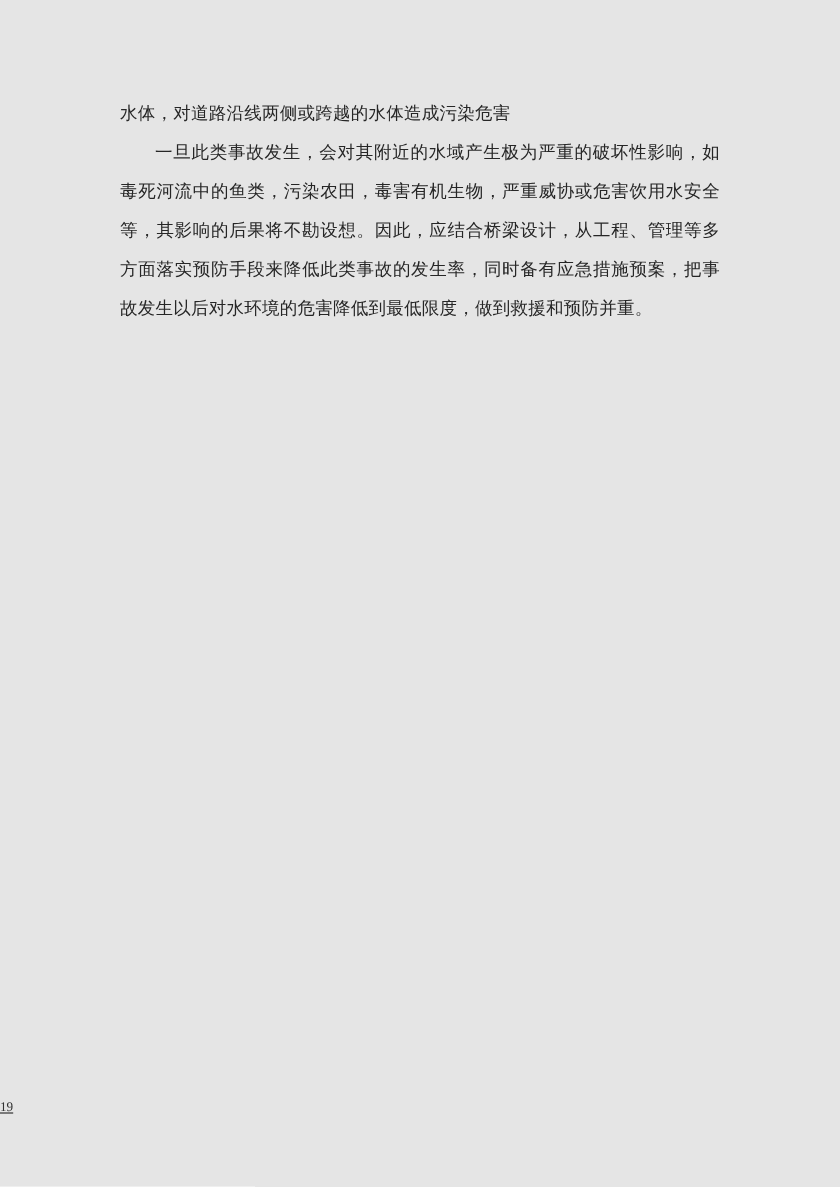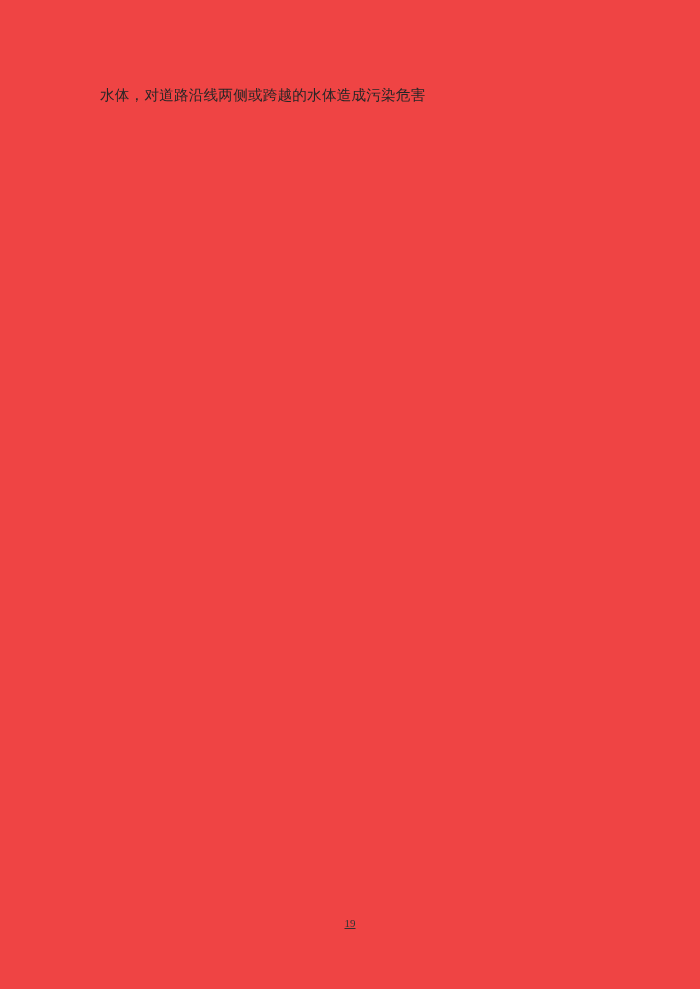--- a/index.html
+++ b/index.html
@@ -5,21 +5,21 @@
   html, body {
     margin: 0;
     padding: 0;
     background: #ffffff;
   }
   .page {
     position: relative;
     width: 700px;
     height: 989px;
     margin: 0 auto;
-    background: #ef4444;
+    background: #e5e5e5;
     overflow: hidden;
     font-family: "Liberation Serif", "DejaVu Serif", serif;
   }
   .text-block {
     position: absolute;
     top: 79px;
     left: 100px;
     width: 500px;
     color: #262626;
     font-size: 14.6px;
@@ -32,28 +32,28 @@
     padding: 0;
   }
   .text-block p.indent {
     text-indent: 2em;
   }
   .page-footer {
     position: absolute;
     left: 0;
     bottom: 60px;
     width: 100%;
-    text-align: center;
     font-size: 11px;
     color: #333333;
     font-family: "Liberation Serif", "DejaVu Serif", serif;
     text-decoration: underline;
   }
 </style>
 </head>
 <body>
 
 <div class="page">
   <div class="text-block">
     <p>水体，对道路沿线两侧或跨越的水体造成污染危害</p>
+    <p class="indent">一旦此类事故发生，会对其附近的水域产生极为严重的破坏性影响，如毒死河流中的鱼类，污染农田，毒害有机生物，严重威协或危害饮用水安全等，其影响的后果将不勘设想。因此，应结合桥梁设计，从工程、管理等多方面落实预防手段来降低此类事故的发生率，同时备有应急措施预案，把事故发生以后对水环境的危害降低到最低限度，做到救援和预防并重。</p>
   </div>
   <div class="page-footer">19</div>
 </div>
 
 </body></html>

